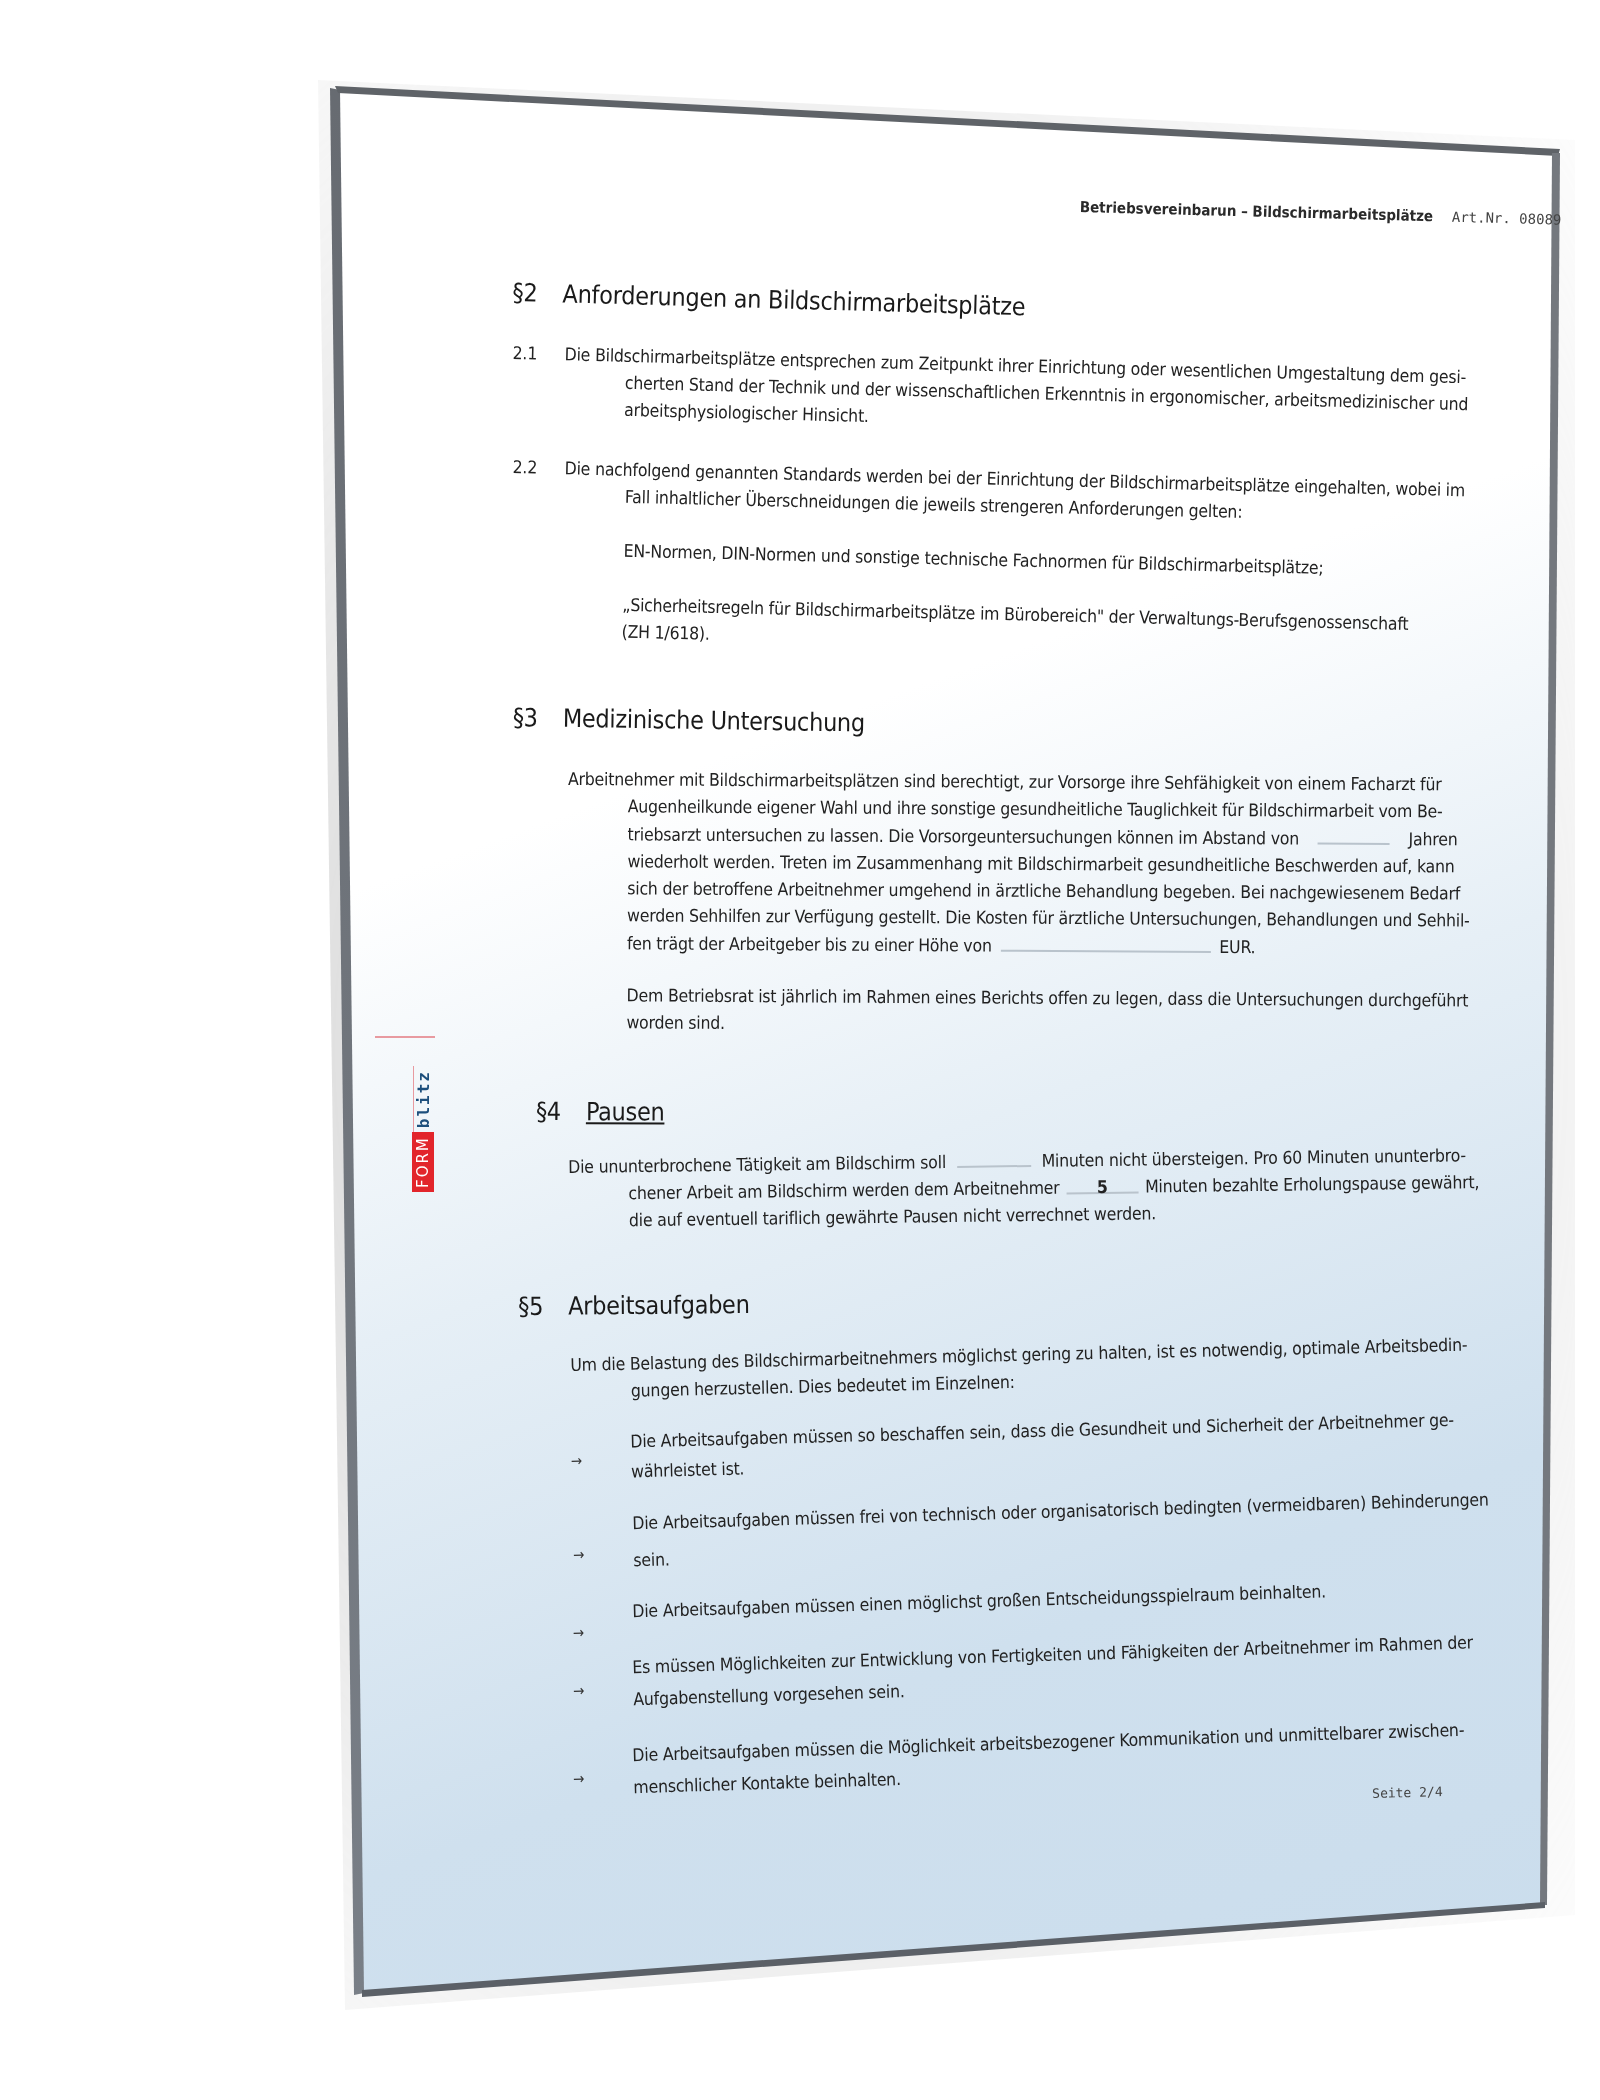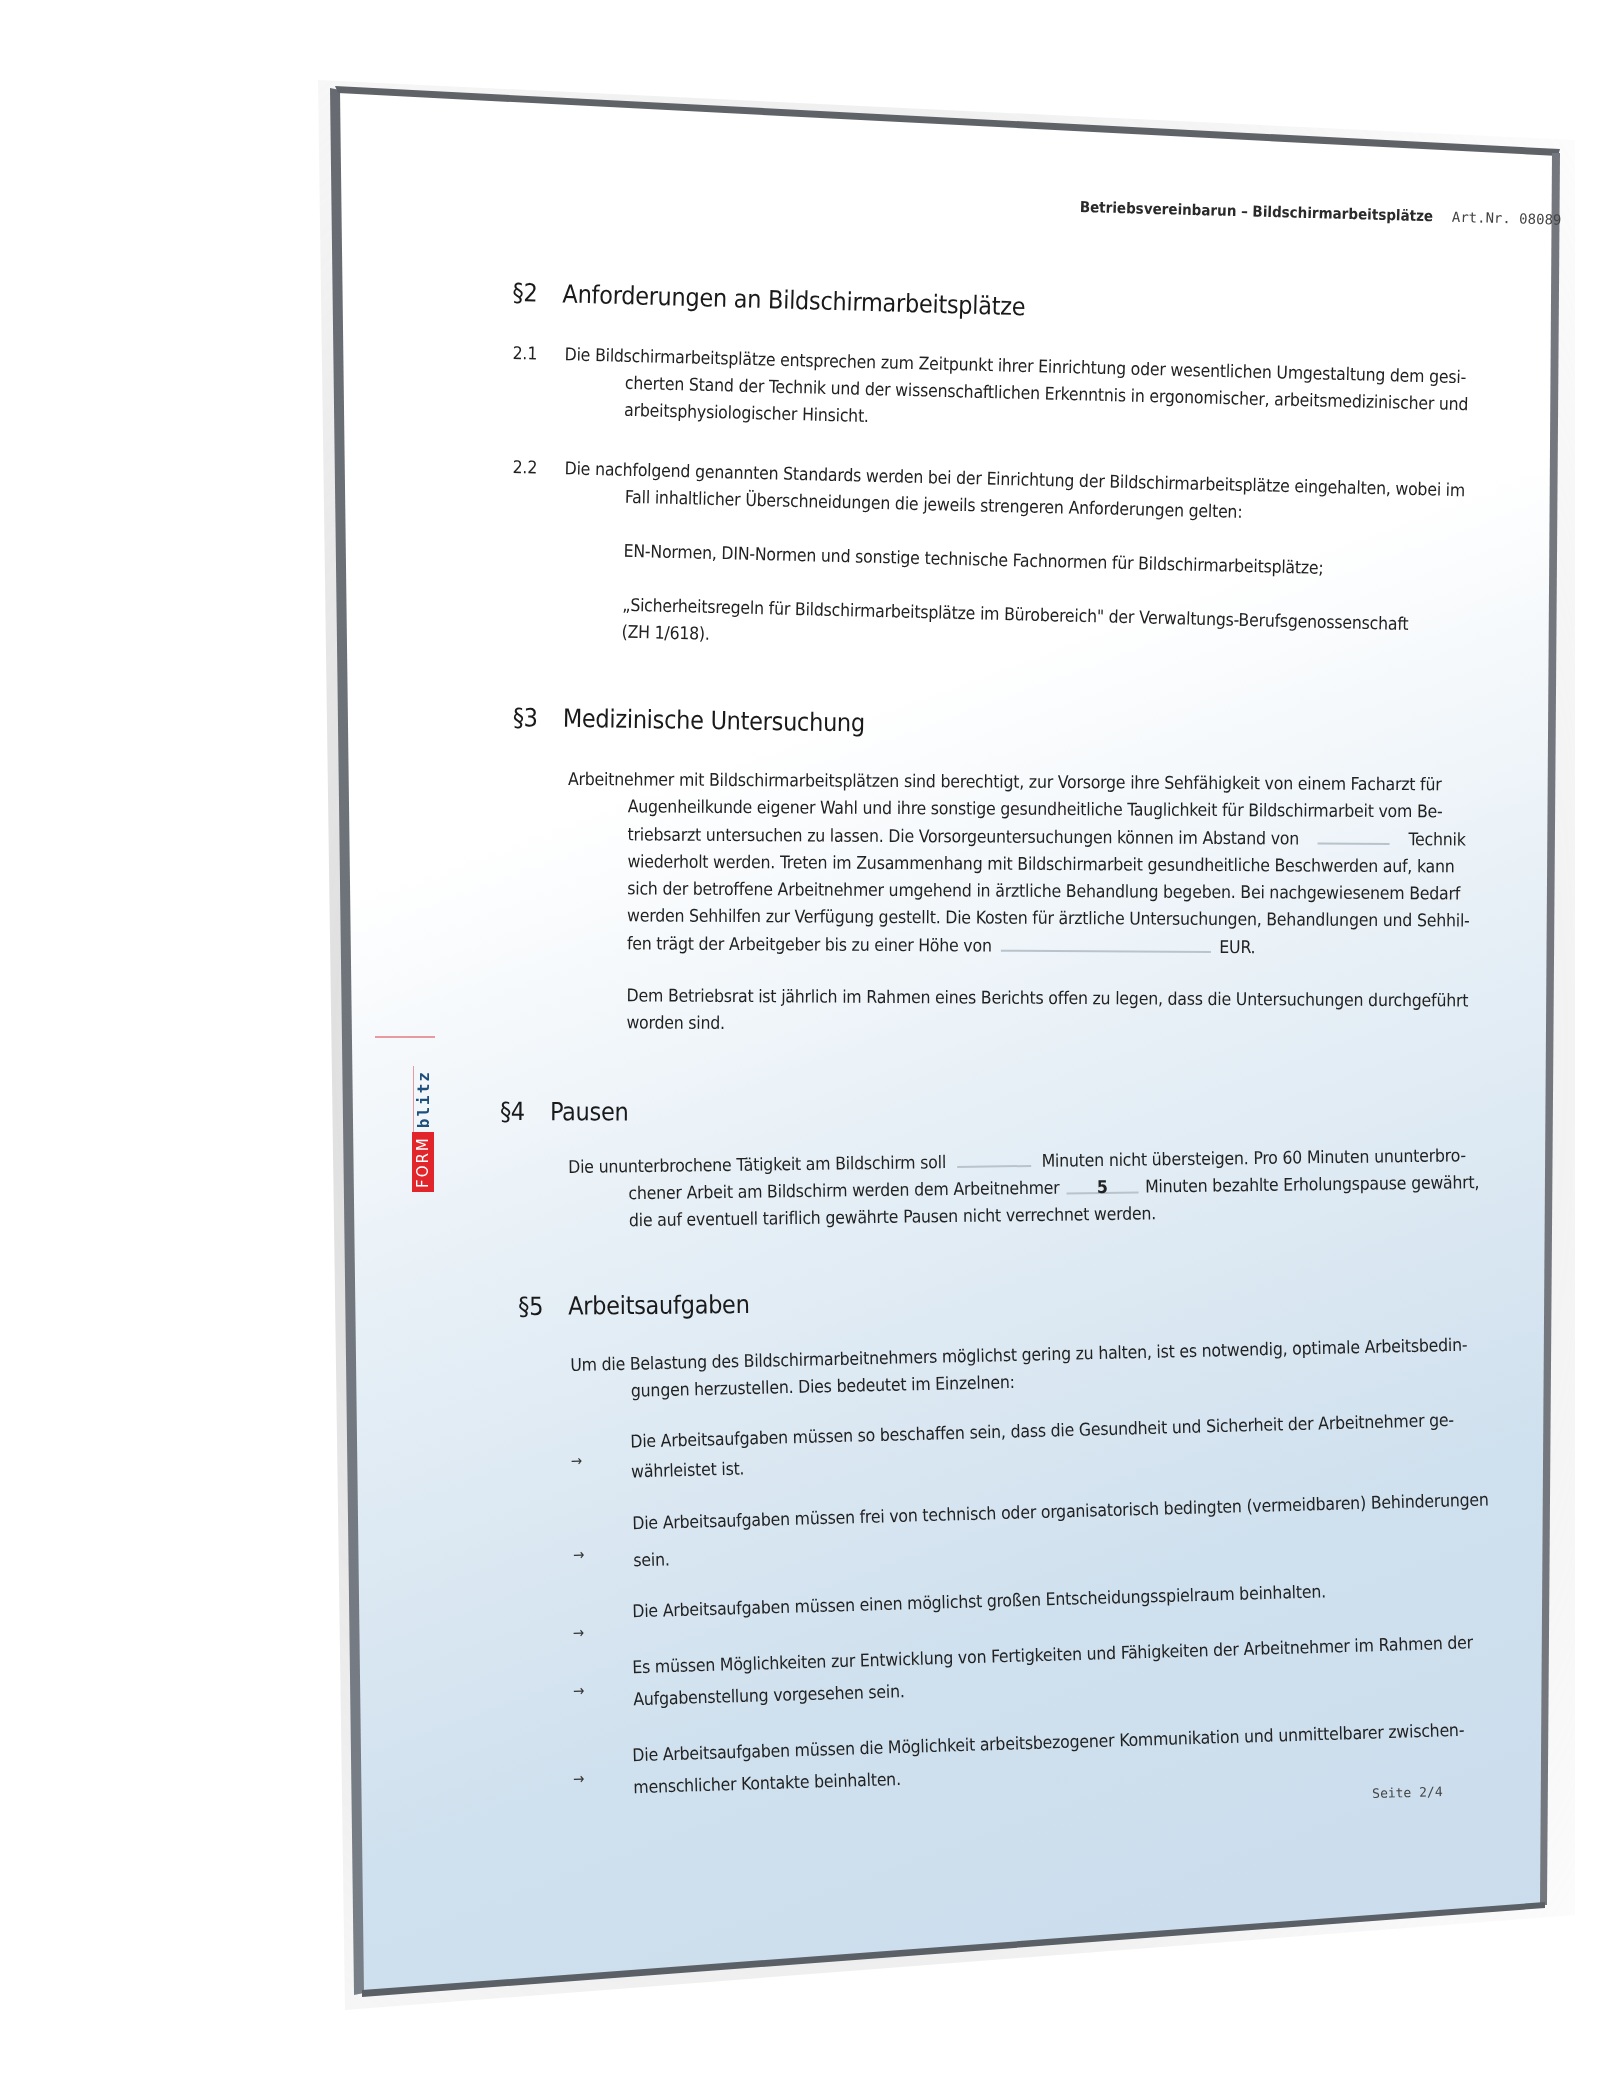--- a/index.html
+++ b/index.html
@@ -106,35 +106,35 @@
 <div class="t h2" style="left:513px; top:703px; transform:rotate(0.9deg);">
   <span class="sec">§3</span><span>Medizinische Untersuchung</span>
 </div>
 
 <div class="t p" style="left:568px; top:766px; transform:rotate(0.35deg);">
   <div>Arbeitnehmer mit Bildschirmarbeitsplätzen sind berechtigt, zur Vorsorge ihre Sehfähigkeit von einem Facharzt für</div>
   <div style="margin-left:60px;">Augenheilkunde eigener Wahl und ihre sonstige gesundheitliche Tauglichkeit für Bildschirmarbeit vom Be-</div>
   <div style="margin-left:60px;">
     <span>triebsarzt untersuchen zu lassen. Die Vorsorgeuntersuchungen können im Abstand von</span>
     <span class="blank" style="width:72px; margin:0 14px;"></span>
-    <span>Technik</span>
+    <span>Jahren</span>
   </div>
   <div style="margin-left:60px;">wiederholt werden. Treten im Zusammenhang mit Bildschirmarbeit gesundheitliche Beschwerden auf, kann</div>
   <div style="margin-left:60px;">sich der betroffene Arbeitnehmer umgehend in ärztliche Behandlung begeben. Bei nachgewiesenem Bedarf</div>
   <div style="margin-left:60px;">werden Sehhilfen zur Verfügung gestellt. Die Kosten für ärztliche Untersuchungen, Behandlungen und Sehhil-</div>
   <div style="margin-left:60px;">
     <span>fen trägt der Arbeitgeber bis zu einer Höhe von</span>
     <span class="blank" style="width:210px; margin:0 4px;"></span>
     <span>EUR.</span>
   </div>
   <div style="margin-left:60px; margin-top:25px;">Dem Betriebsrat ist jährlich im Rahmen eines Berichts offen zu legen, dass die Untersuchungen durchgeführt</div>
   <div style="margin-left:60px;">worden sind.</div>
 </div>
 
-<div class="t h2" style="left:500px; top:1097px; transform:rotate(0.2deg);">
+<div class="t h2" style="left:536px; top:1097px; transform:rotate(0.2deg);text-decoration:underline;">
   <span class="sec">§4</span><span>Pausen</span>
 </div>
 
 <div class="t p" style="left:568px; top:1153px; transform:rotate(-0.75deg);">
   <div>
     <span>Die ununterbrochene Tätigkeit am Bildschirm soll</span>
     <span class="blank" style="width:74px; margin:0 6px;"></span>
     <span>Minuten nicht übersteigen. Pro 60 Minuten ununterbro-</span>
   </div>
   <div style="margin-left:60px;">

